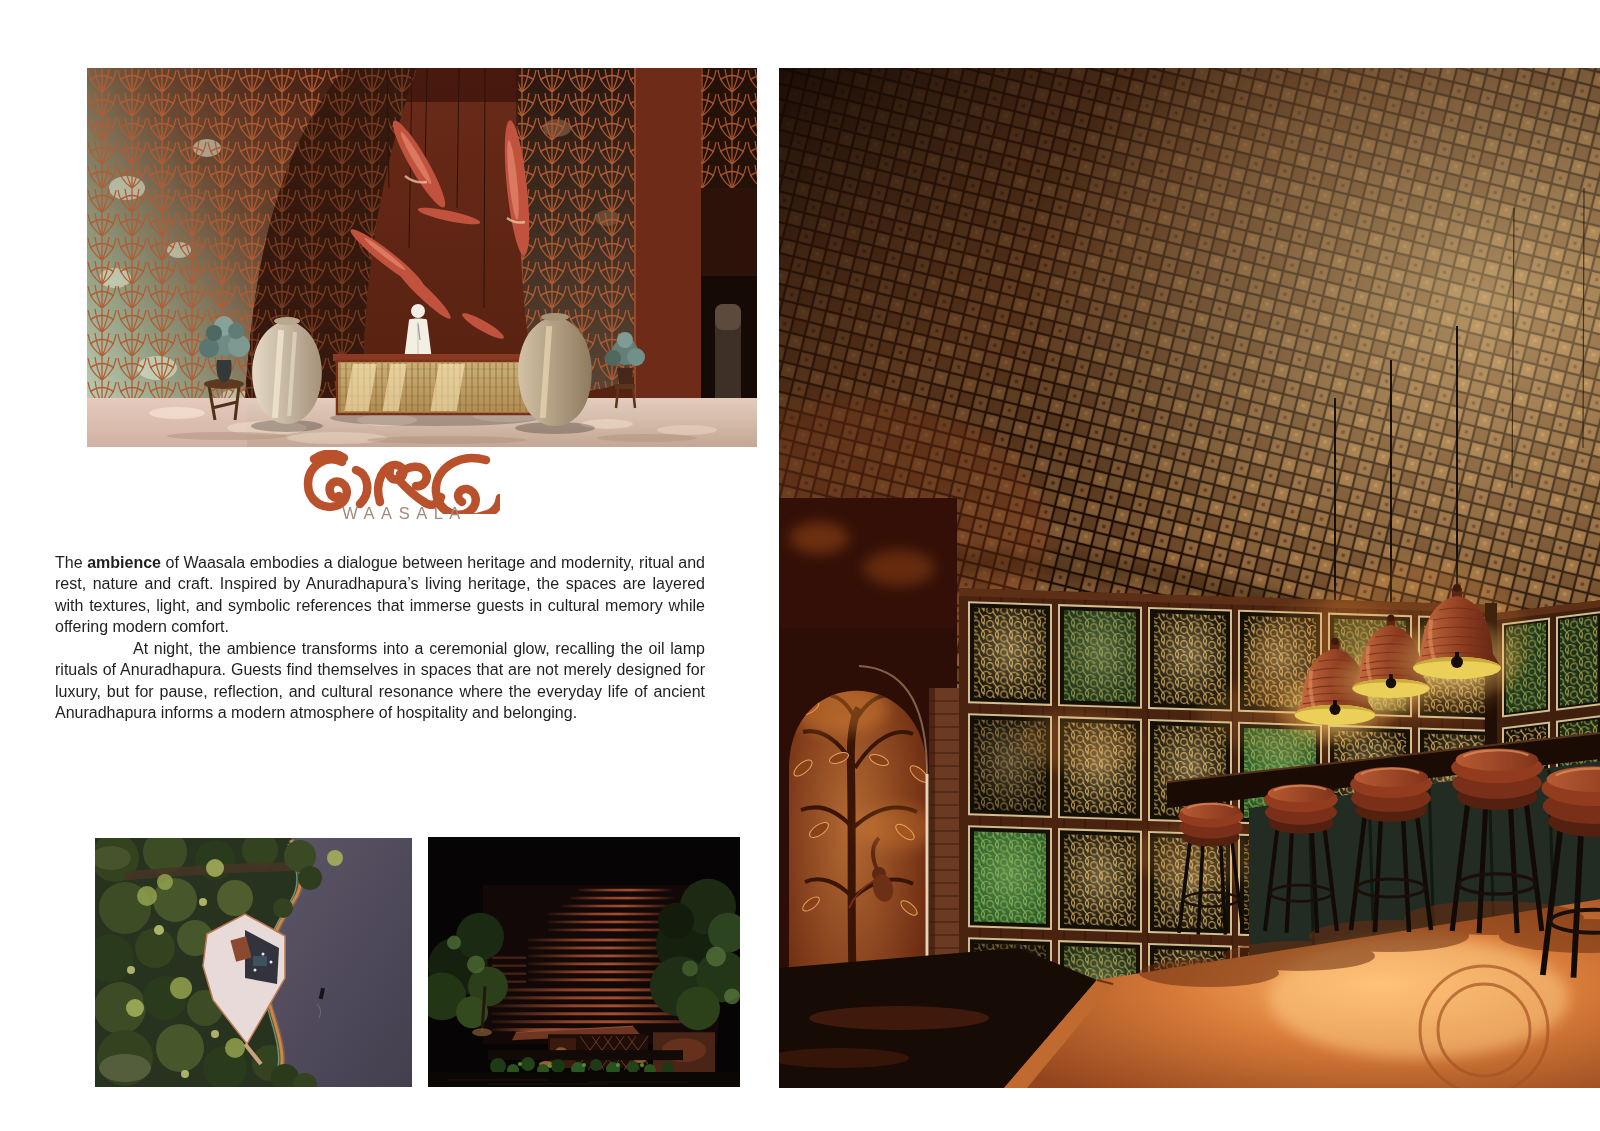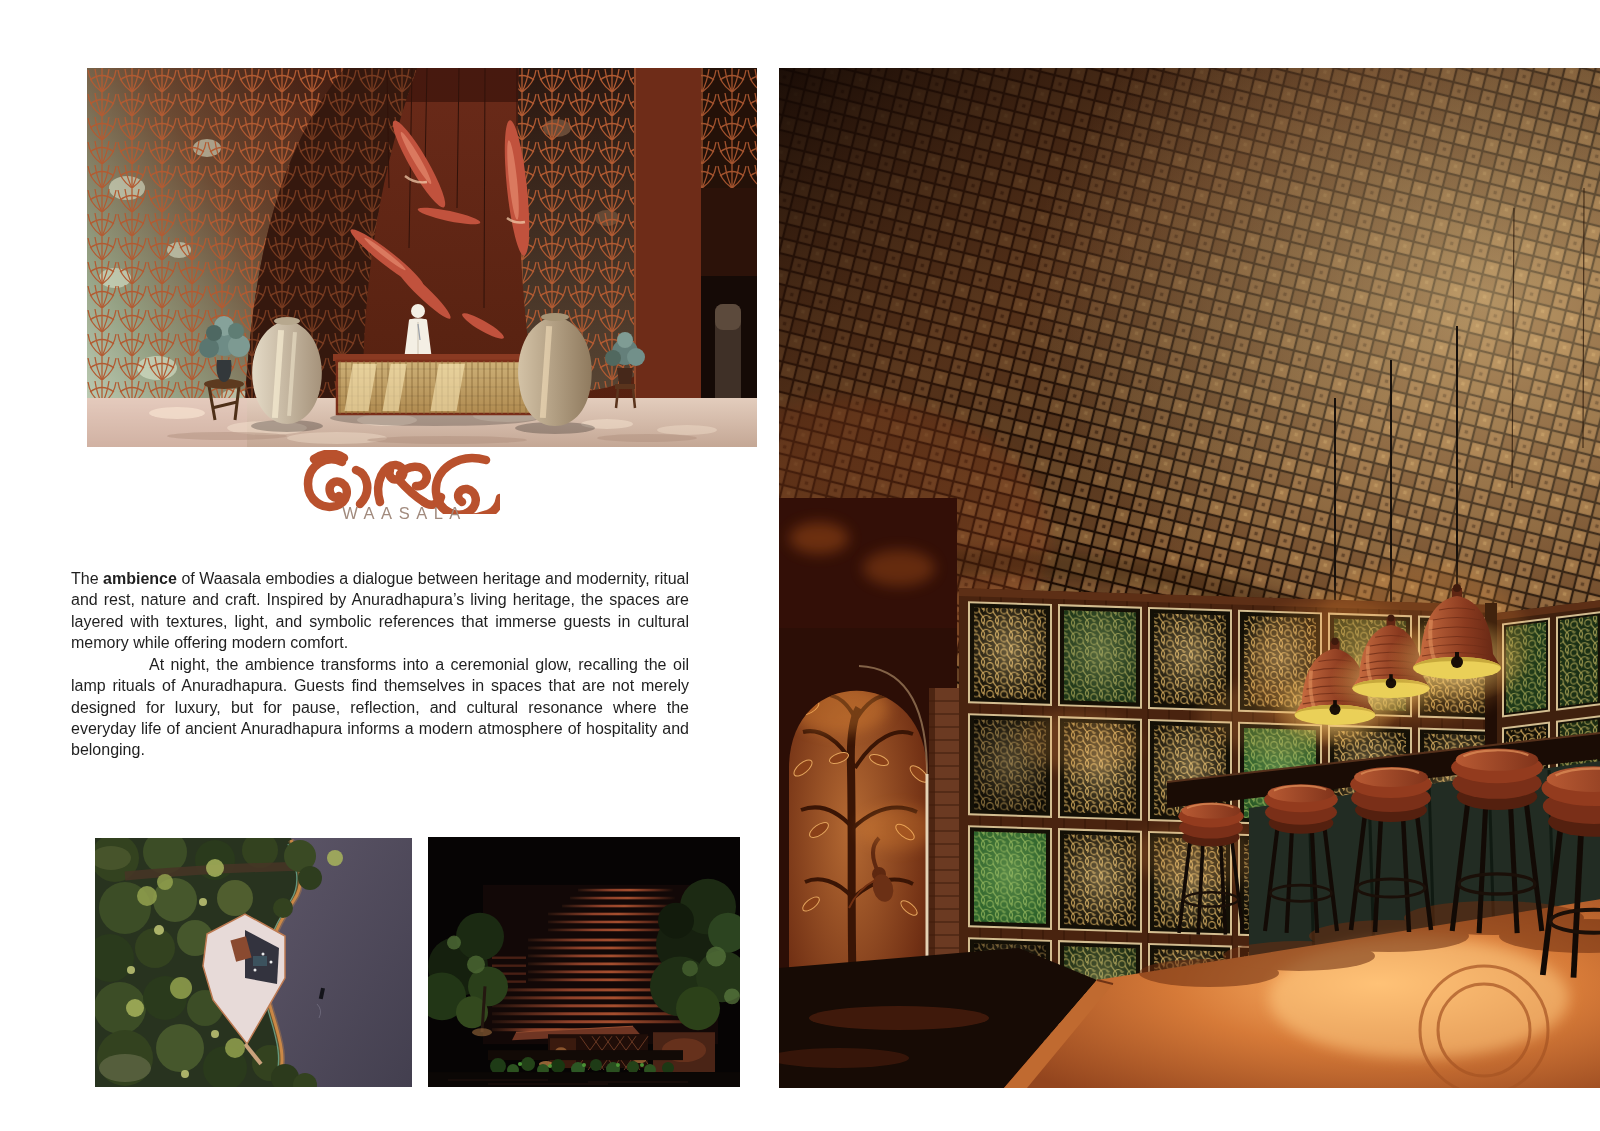--- a/index.html
+++ b/index.html
@@ -10,21 +10,21 @@
   .fig-lobby{left:47px;top:52px;width:670px;height:379px;}
   .fig-bar{left:739px;top:52px;width:829px;height:1020px;}
   .fig-aerial{left:55px;top:822px;width:317px;height:249px;}
   .fig-nightext{left:388px;top:821px;width:312px;height:250px;}
   .brand{position:absolute;left:300px;top:450px;width:200px;height:84px;text-align:center;}
   .brand-sinhala{display:block;width:200px;height:64px;}
   .brand-latin{position:absolute;left:9px;right:0;top:54px;font-size:16.5px;letter-spacing:6.5px;
                color:#a18a7d;font-weight:400;}
   .copy{position:absolute;left:55px;width:650px;color:#1f1f1f;font-size:16px;line-height:1.33;
         text-align:justify;}
-  .copy p{margin:16px;}
+  .copy p{margin:0;}
   .copy-intro{top:552px;}
   .copy-night{top:638px;}
   .copy-night p{text-indent:78px;}
   .sr{position:absolute;width:1px;height:1px;overflow:hidden;clip-path:inset(50%);white-space:nowrap;}
 </style>
 </head>
 <body>
 
 <div class="page">
 

